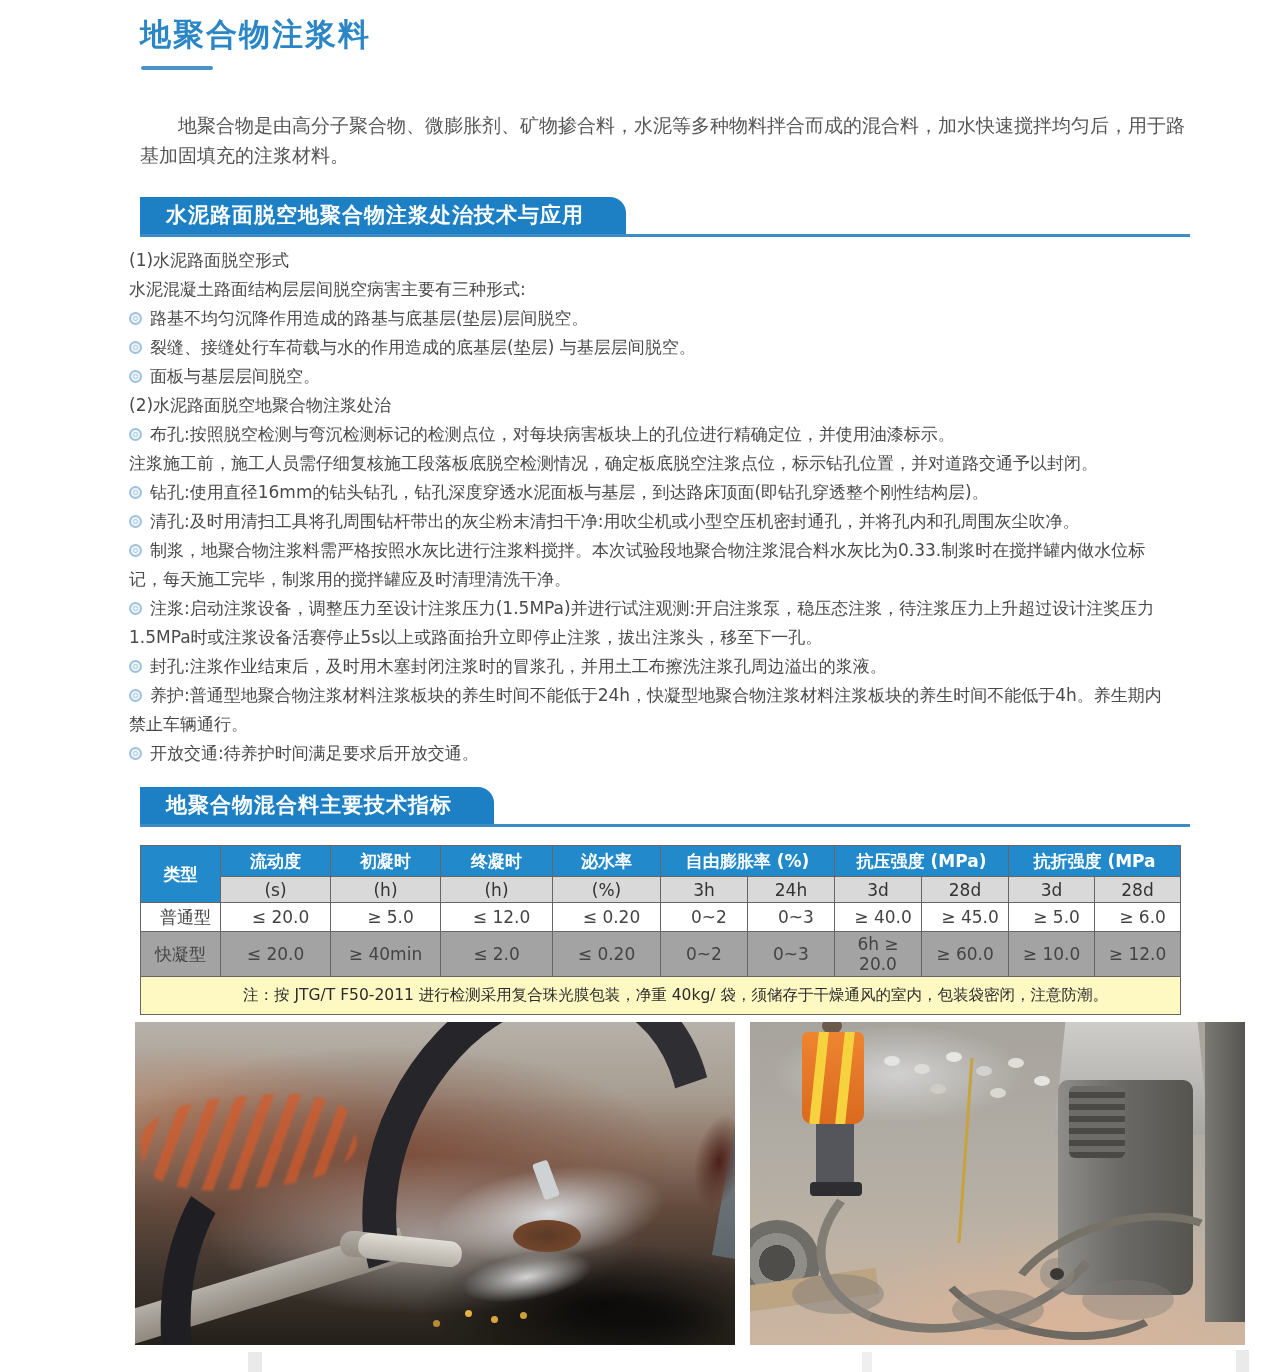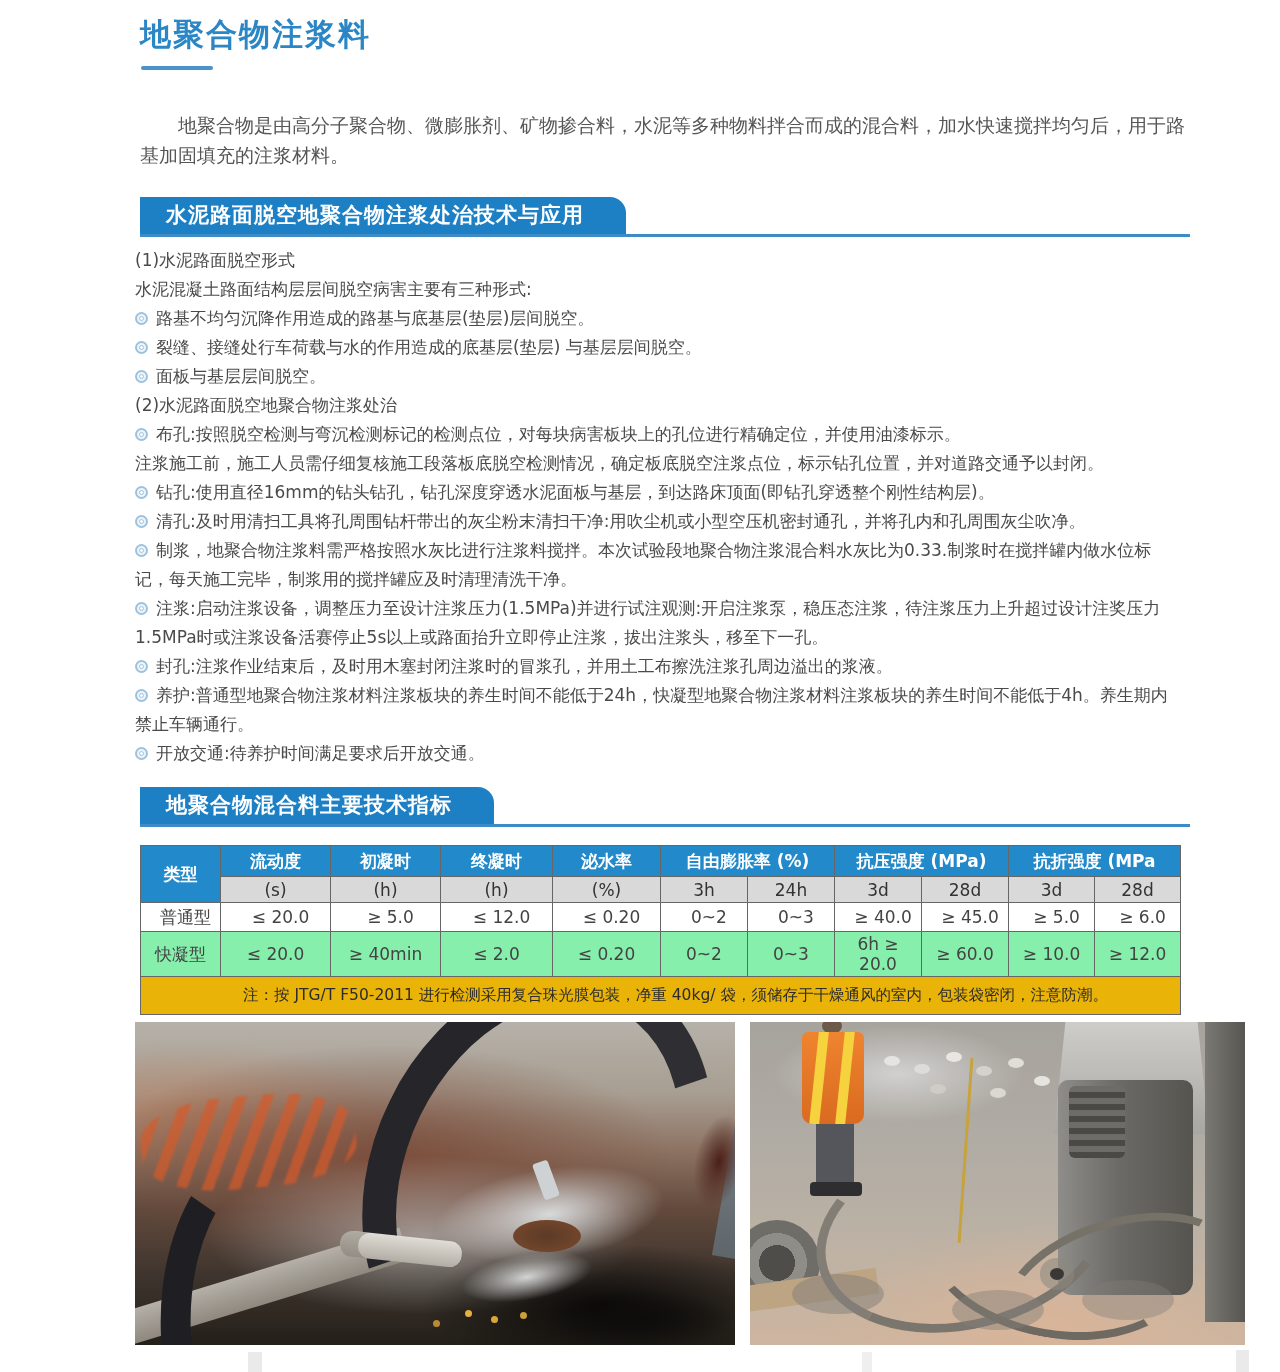--- a/index.html
+++ b/index.html
@@ -35,21 +35,21 @@
     border-radius:0 16px 0 0;
   }
   .banner::after {
     content:""; position:absolute; left:0; bottom:-3px;
     width:1050px; height:3px; background:#3e8cc7;
   }
   .banner-process { top:197px; }
   .banner-specs   { top:787px; }
   
   .body-list {
-    position:absolute; left:135px; top:246px; width:1048px;
+    position:absolute; left:129px; top:246px; width:1048px;
     font-size:17px; line-height:29px; color:#4a4a4a;
   }
   .li { margin:0; }
   .bullet {
     display:inline-block; width:13px; height:13px;
     border:2px solid #9dc2dd; border-radius:50%;
     background:#eef5fa; position:relative;
     margin-right:8px; vertical-align:-1px;
   }
   .bullet::before {
@@ -63,22 +63,22 @@
     width:1040px; border-collapse:collapse; table-layout:fixed;
     font-size:17px; color:#444;
   }
   .spec-table th, .spec-table td {
     border:1.5px solid #666; text-align:center; padding:2px 2px;
   }
   .spec-table tr.h1 th { background:#2289cb; color:#fff; font-weight:bold; height:31px; }
   .spec-table th.type  { background:#2289cb; color:#fff; font-weight:bold; }
   .spec-table tr.h2 th { background:#d9d9d9; color:#333; font-weight:normal; height:26px; }
   .spec-table tr.r1 td { background:#ffffff; height:29px;padding-left:12px; }
-  .spec-table tr.r2 td { background:#86efac; height:29px;margin-top:18px; }
-  .spec-table tr.note-row td { background:#eab308; height:38px; font-size:15.5px; color:#2c2c2c;padding-left:32px; }
+  .spec-table tr.r2 td { background:#a3a3a3; height:29px;margin-top:18px; }
+  .spec-table tr.note-row td { background:#fef9c3; height:38px; font-size:15.5px; color:#2c2c2c;padding-left:32px; }
   
   .photos { position:absolute; left:135px; top:1022px; width:1110px; display:flex; gap:15px; }
   .photo { position:relative; height:323px; overflow:hidden; }
   .photo > div { position:absolute; }
   .photo-left  {
     width:600px;
     background:
       radial-gradient(260px 90px at 78% 88%, rgba(0,0,0,.8), transparent 70%),
       radial-gradient(300px 110px at 48% 66%, rgba(212,216,218,.55), transparent 72%),
       radial-gradient(380px 150px at 42% 42%, rgba(122,74,56,.9), transparent 75%),

